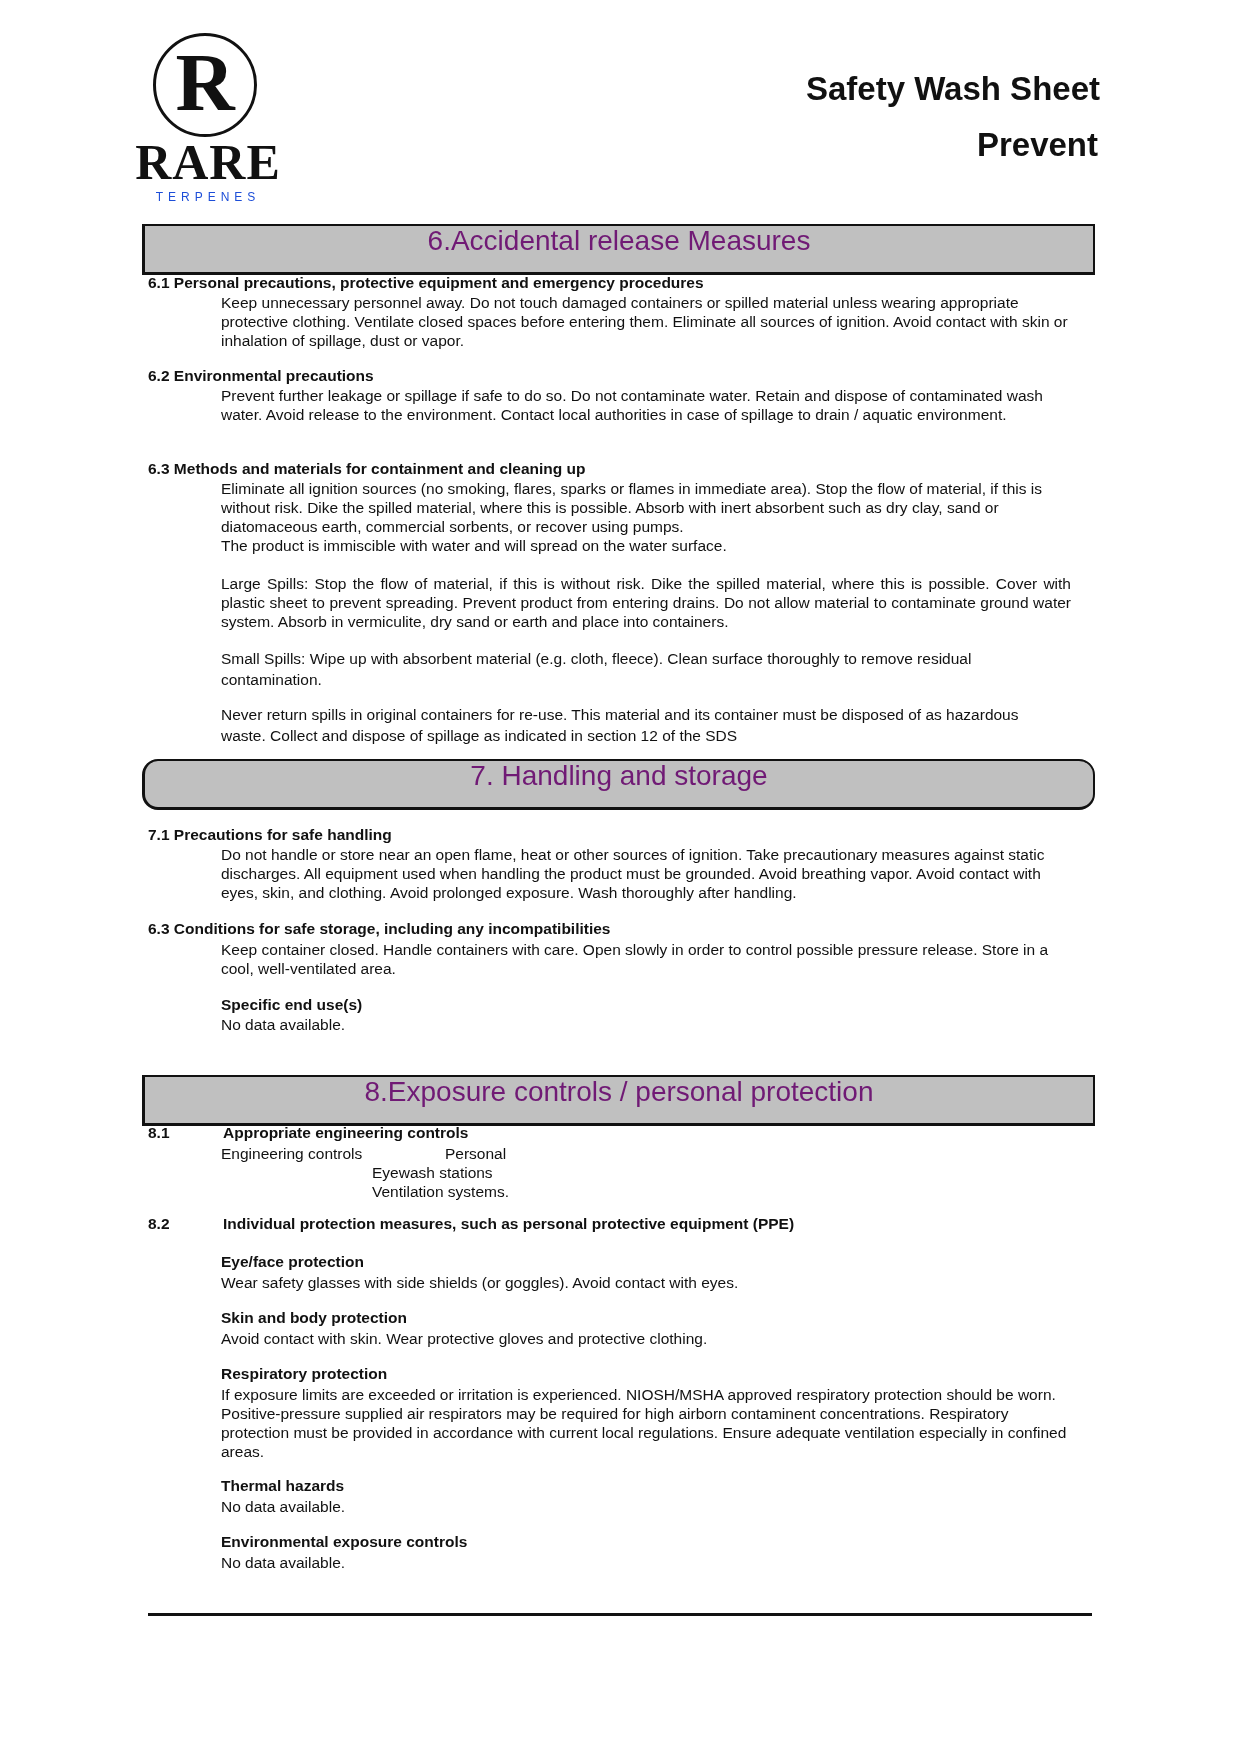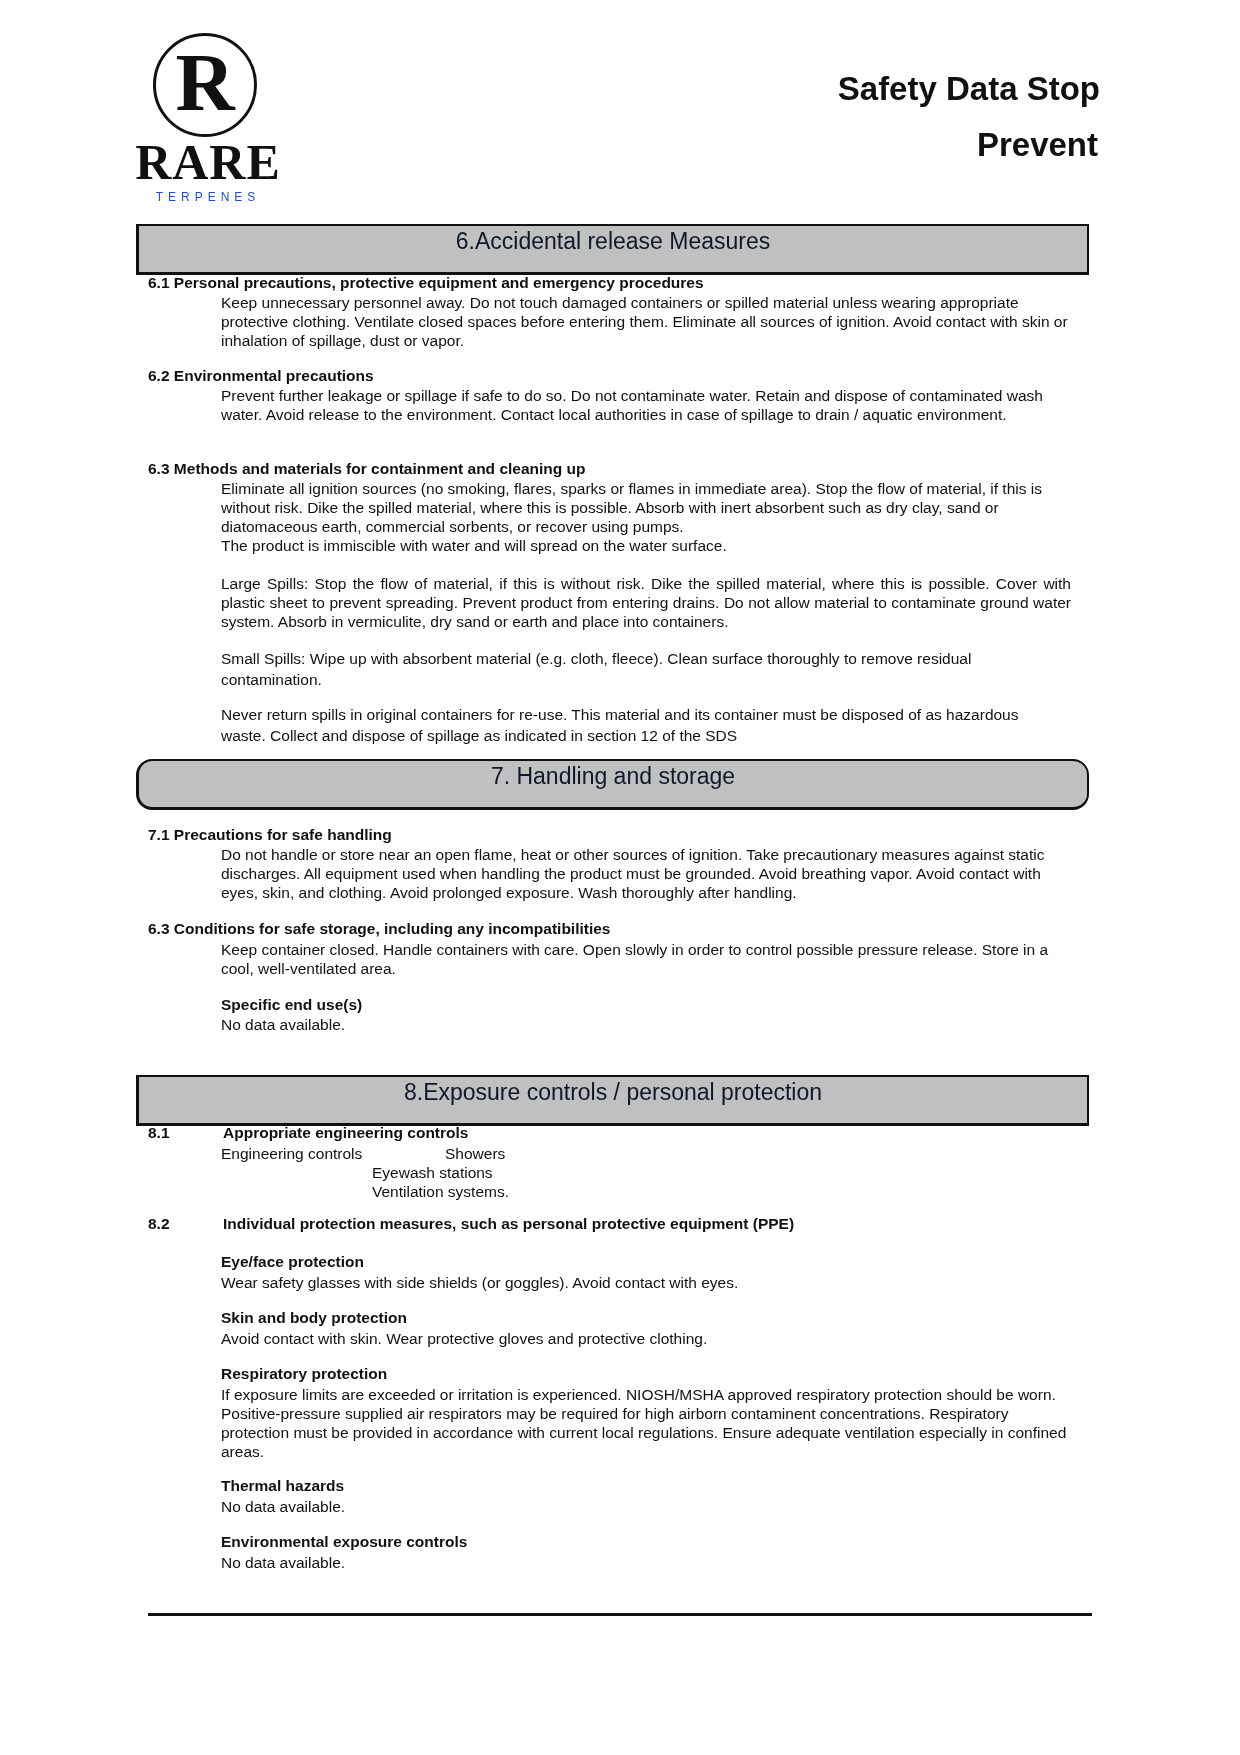--- a/index.html
+++ b/index.html
@@ -11,41 +11,41 @@
                  border: 3px solid #111; border-radius: 50%; }
   .logo-r { position: absolute; left: 25px; top: 8px; width: 104px; text-align: center;
             font-family: "Liberation Serif", serif; font-weight: bold; font-size: 82px; line-height: 90px; color: #111; }
   .logo-word { position: absolute; left: 0; top: 106px; width: 160px; text-align: center;
                font-family: "Liberation Serif", serif; font-weight: bold; font-size: 50px; line-height: 52px; letter-spacing: 1px; color: #111; }
   .logo-sub { position: absolute; left: 0; top: 160px; width: 160px; text-align: center;
               font-family: "Liberation Sans", sans-serif; font-size: 12px; letter-spacing: 5px; color: #1d4ed8; }
   .doc-title { right: 140px; top: 70px; font-size: 33px; font-weight: bold; text-align: right; }
   .doc-product { right: 142px; top: 126px; font-size: 33px; font-weight: bold; text-align: right; }
 
-  .sec-box { left: 136px; width: 948px; height: 46px; background: #c0c0c0;
+  .sec-box { left: 142px; width: 948px; height: 46px; background: #c0c0c0;
              border-top: 2px solid #111; border-right: 2px solid #111;
              border-left: 3px solid #111; border-bottom: 3px solid #111;
-             text-align: center; font-size: 23px; line-height: 30px; color: #0f172a; }
+             text-align: center; font-size: 28px; line-height: 30px; color: #701a75; }
   .h2 { left: 148px; font-size: 15.5px; font-weight: bold; }
   .h3 { left: 221px; font-size: 15.5px; font-weight: bold; }
   .num { left: 148px; font-size: 15.5px; font-weight: bold; }
   .p { left: 221px; width: 850px; font-size: 15.5px; line-height: 19px; }
   .p.justify { text-align: justify; }
   .footer-rule { left: 148px; top: 1613px; width: 944px; height: 3px; background: #111; }
 </style>
 </head>
 <body>
 
 <div class="abs logo">
   <div class="logo-circle"></div>
   <div class="logo-r">R</div>
   <div class="logo-word">RARE</div>
   <div class="logo-sub">TERPENES</div>
 </div>
-<div class="abs doc-title">Safety Data Stop</div>
+<div class="abs doc-title">Safety Wash Sheet</div>
 <div class="abs doc-product">Prevent</div>
 
 <div class="abs sec-box" style="top:224px;">6.Accidental release Measures</div>
 
 <div class="abs h2" style="top:274px;">6.1 Personal precautions, protective equipment and emergency procedures</div>
 <div class="abs p" style="top:293px;">Keep unnecessary personnel away. Do not touch damaged containers or spilled material unless wearing appropriate protective clothing. Ventilate closed spaces before entering them. Eliminate all sources of ignition. Avoid contact with skin or inhalation of spillage, dust or vapor.</div>
 
 <div class="abs h2" style="top:367px;">6.2 Environmental precautions</div>
 <div class="abs p" style="top:386px;">Prevent further leakage or spillage if safe to do so. Do not contaminate water. Retain and dispose of contaminated wash water. Avoid release to the environment. Contact local authorities in case of spillage to drain / aquatic environment.</div>
 
@@ -65,21 +65,21 @@
 <div class="abs p" style="top:940px;">Keep container closed. Handle containers with care. Open slowly in order to control possible pressure release. Store in a cool, well-ventilated area.</div>
 
 <div class="abs h3" style="top:996px;">Specific end use(s)</div>
 <div class="abs p" style="top:1015px;">No data available.</div>
 
 <div class="abs sec-box" style="top:1075px;">8.Exposure controls / personal protection</div>
 
 <div class="abs num" style="top:1124px;">8.1</div>
 <div class="abs h3" style="top:1124px; left:223px;">Appropriate engineering controls</div>
 <div class="abs p" style="top:1144px; width:160px;">Engineering controls</div>
-<div class="abs p" style="top:1144px; left:445px; width:200px;">Showers</div>
+<div class="abs p" style="top:1144px; left:445px; width:200px;">Personal</div>
 <div class="abs p" style="top:1163px; left:372px; width:200px;">Eyewash stations</div>
 <div class="abs p" style="top:1182px; left:372px; width:200px;">Ventilation systems.</div>
 
 <div class="abs num" style="top:1215px;">8.2</div>
 <div class="abs h3" style="top:1215px; left:223px;">Individual protection measures, such as personal protective equipment (PPE)</div>
 
 <div class="abs h3" style="top:1253px;">Eye/face protection</div>
 <div class="abs p" style="top:1273px;">Wear safety glasses with side shields (or goggles). Avoid contact with eyes.</div>
 
 <div class="abs h3" style="top:1309px;">Skin and body protection</div>

